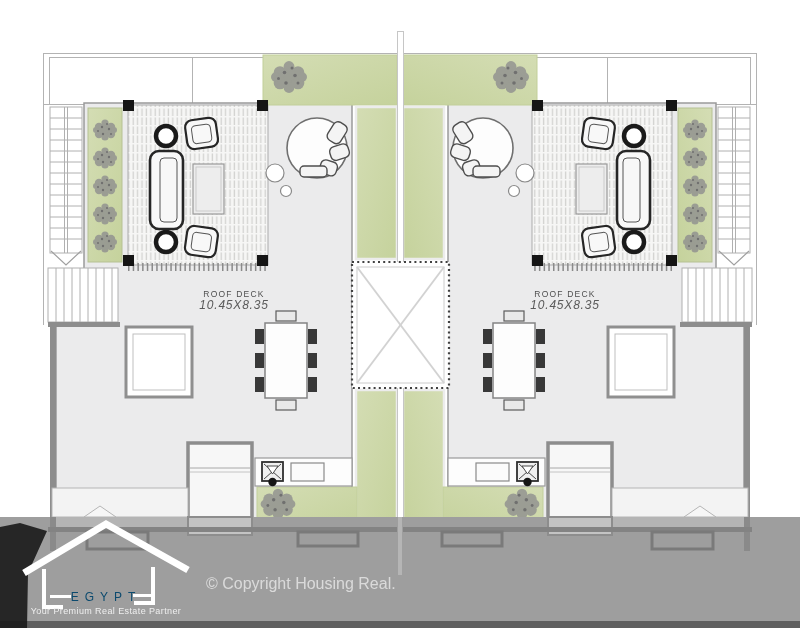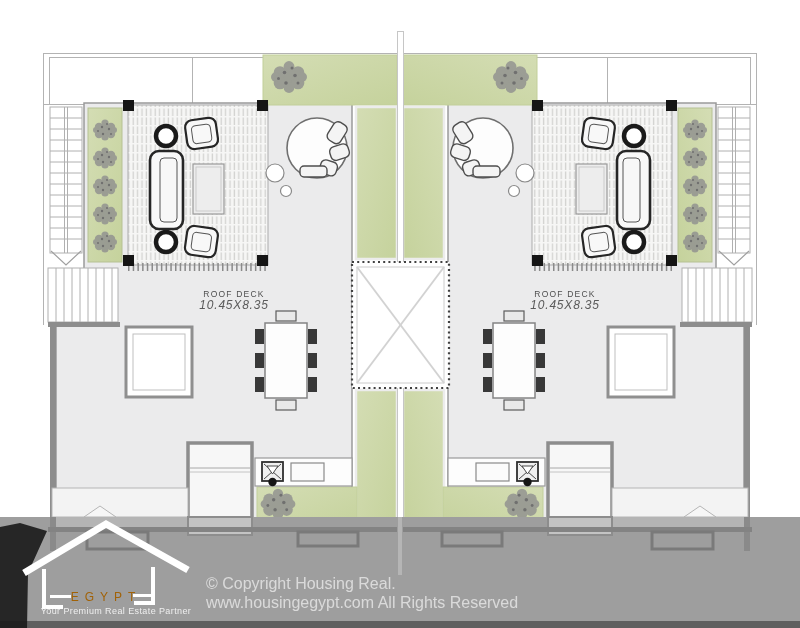--- a/index.html
+++ b/index.html
@@ -2,22 +2,22 @@
 <html><head>
 <meta charset="utf-8">
 <style>
   html,body{margin:0;padding:0;}
   body{width:800px;height:628px;overflow:hidden;background:#ffffff;font-family:"Liberation Sans",sans-serif;}
   .stage{position:relative;width:640px;height:628px;background:#ffffff;}
   .stage svg{position:absolute;left:0;top:0;}
   .lbl{position:absolute;text-align:center;color:#4e4e4e;letter-spacing:1.2px;font-size:8.5px;line-height:10px;white-space:nowrap;}
   .lbl-dim{font-size:12px;letter-spacing:.8px;color:#5a5a5a;font-style:italic;}
   .logo-name{position:absolute;left:40px;top:563px;width:132px;text-align:center;color:#fff;font-size:21px;letter-spacing:2px;font-weight:400;}
-  .logo-sub{position:absolute;left:40px;top:590px;width:132px;text-align:center;color:#a16207;font-size:12px;letter-spacing:6px;font-weight:400;}
-  .logo-tag{position:absolute;left:33px;top:606px;width:166px;text-align:center;color:#efefef;font-size:9px;letter-spacing:.4px;}
+  .logo-sub{position:absolute;left:40px;top:590px;width:132px;text-align:center;color:#0c4a6e;font-size:12px;letter-spacing:6px;font-weight:400;}
+  .logo-tag{position:absolute;left:23px;top:606px;width:166px;text-align:center;color:#efefef;font-size:9px;letter-spacing:.4px;}
   .copy{position:absolute;left:206px;color:rgba(255,255,255,.62);font-size:16px;white-space:nowrap;}
   .copy1{top:575px;}
   .copy2{top:594px;}
 </style>
 </head>
 <body>
 
 <div class="stage">
 
 <svg width="800" height="628" viewBox="0 0 800 628">
@@ -271,15 +271,14 @@
 </svg>
 
 <div class="lbl" style="left:176px;top:289px;width:116px;">ROOF DECK</div>
 <div class="lbl lbl-dim" style="left:176px;top:300px;width:116px;">10.45X8.35</div>
 <div class="lbl" style="left:507px;top:289px;width:116px;">ROOF DECK</div>
 <div class="lbl lbl-dim" style="left:507px;top:300px;width:116px;">10.45X8.35</div>
 
 <div class="logo-sub">EGYPT</div>
 <div class="logo-tag">Your Premium Real Estate Partner</div>
 <div class="copy copy1">© Copyright Housing Real.</div>
-<div class="copy copy2">www.housingegypt.com All Rights Reserved</div>
 
 </div>
 
 </body></html>

